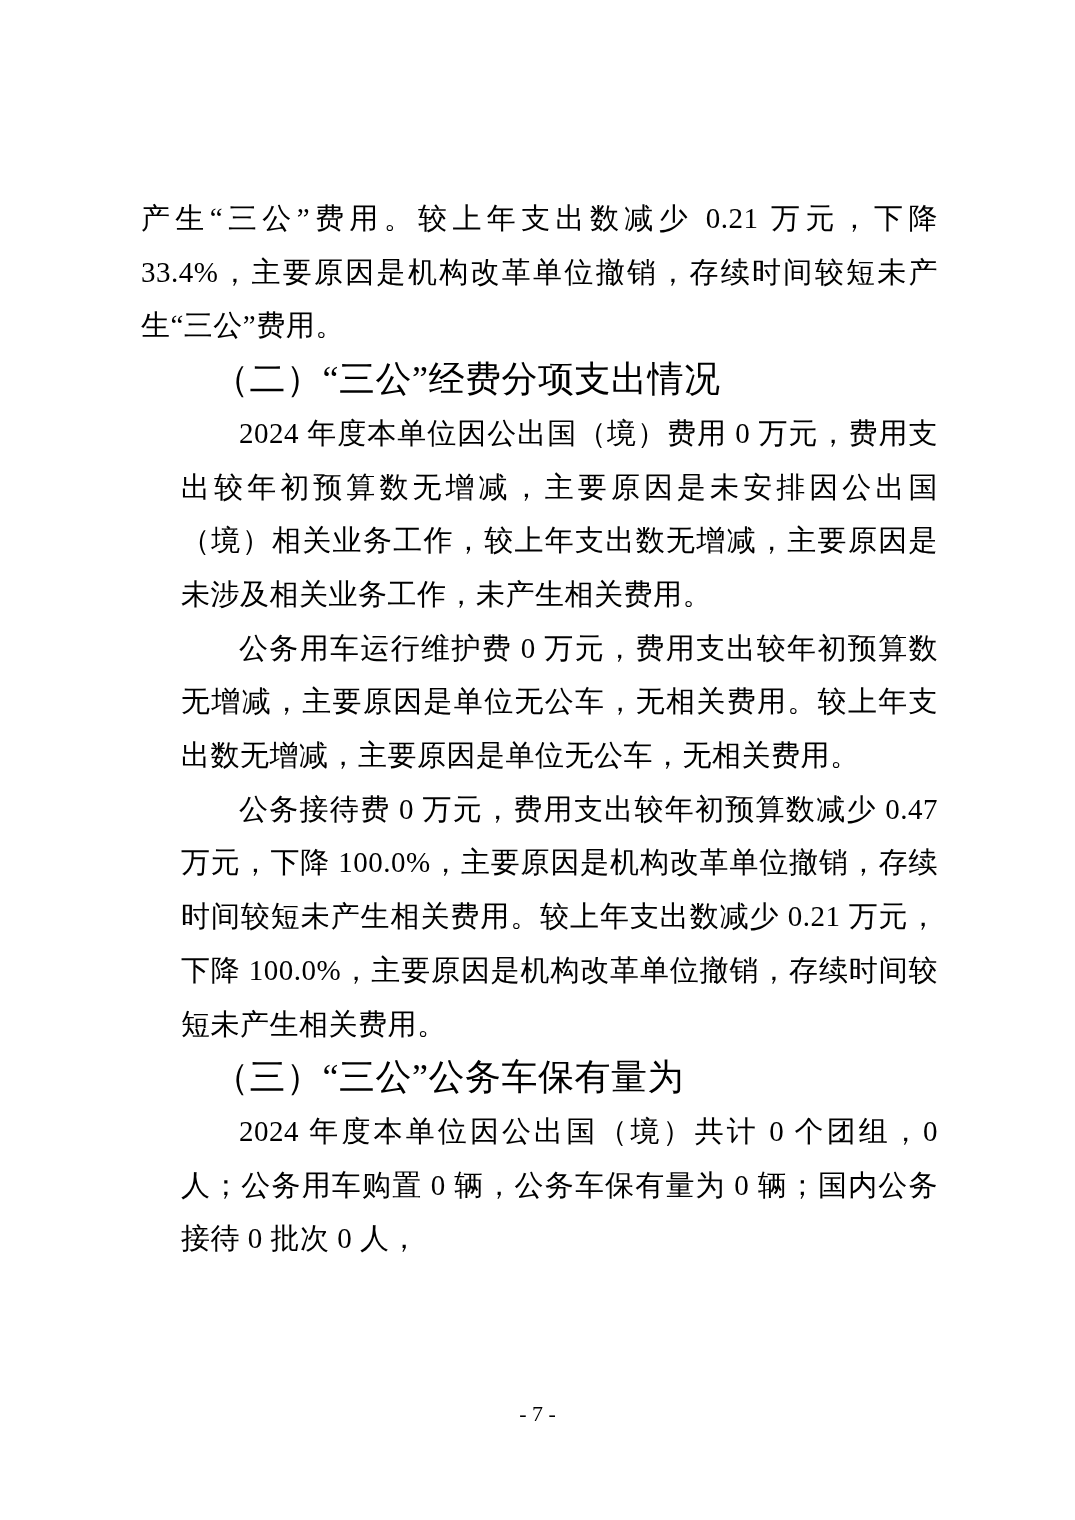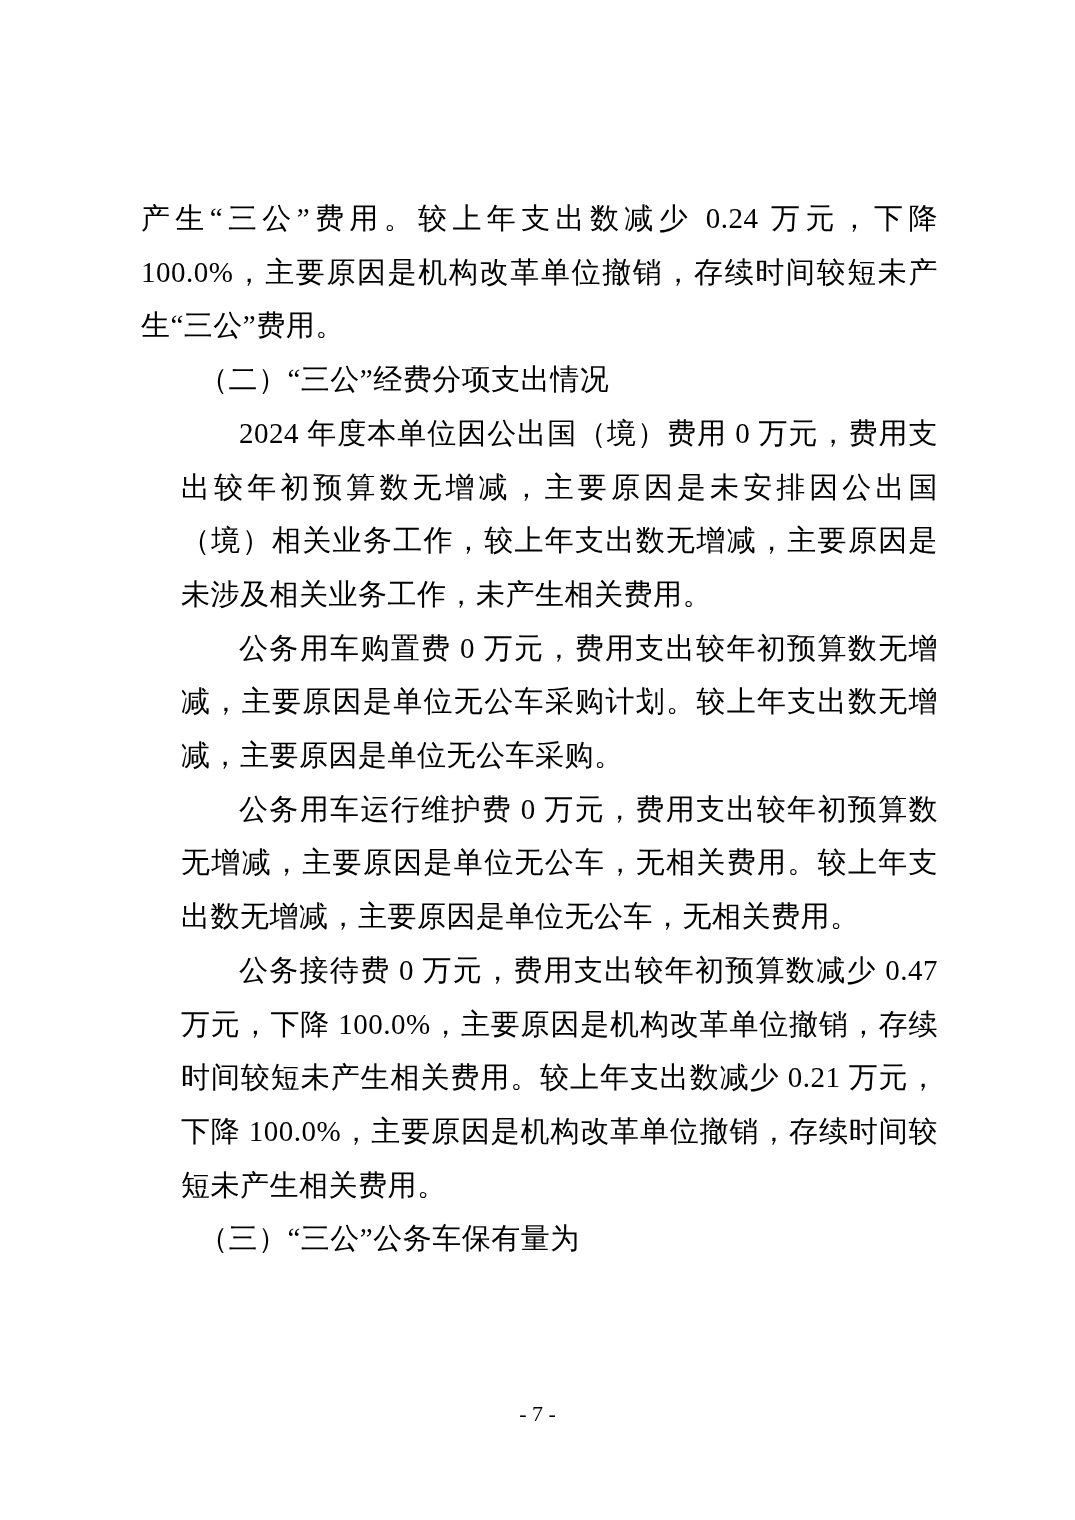--- a/index.html
+++ b/index.html
@@ -34,21 +34,21 @@
     text-indent: 2em;
     margin-left: 40px;
   }
   .para.no-indent {
     text-indent: 0;
   }
   .section-heading {
     margin: 0;
     padding: 0;
     text-indent: 2em;
-    font-size: 29px;
+    font-size: 36px;
     font-weight: normal;
     line-height: 53.7px;
     text-align: left;
   }
   .footer-pagenum {
     position: absolute;
     left: 0;
     right: 0;
     top: 1401px;
     text-align: center;
@@ -57,31 +57,31 @@
     color: #000000;
     font-family: "Liberation Serif", "DejaVu Serif", serif;
   }
 </style>
 </head>
 <body>
 
 <div class="page">
   <div class="content">
 
-    <p class="para no-indent">产生“三公”费用。较上年支出数减少 0.24 万元，下降 100.0%，主要原因是机构改革单位撤销，存续时间较短未产生“三公”费用。</p>
+    <p class="para no-indent">产生“三公”费用。较上年支出数减少 0.21 万元，下降 33.4%，主要原因是机构改革单位撤销，存续时间较短未产生“三公”费用。</p>
 
     <p class="section-heading">（二）“三公”经费分项支出情况</p>
 
     <p class="para indent">2024 年度本单位因公出国（境）费用 0 万元，费用支出较年初预算数无增减，主要原因是未安排因公出国（境）相关业务工作，较上年支出数无增减，主要原因是未涉及相关业务工作，未产生相关费用。</p>
 
-    <p class="para indent">公务用车购置费 0 万元，费用支出较年初预算数无增减，主要原因是单位无公车采购计划。较上年支出数无增减，主要原因是单位无公车采购。</p>
 
     <p class="para indent">公务用车运行维护费 0 万元，费用支出较年初预算数无增减，主要原因是单位无公车，无相关费用。较上年支出数无增减，主要原因是单位无公车，无相关费用。</p>
 
     <p class="para indent">公务接待费 0 万元，费用支出较年初预算数减少 0.47 万元，下降 100.0%，主要原因是机构改革单位撤销，存续时间较短未产生相关费用。较上年支出数减少 0.21 万元，下降 100.0%，主要原因是机构改革单位撤销，存续时间较短未产生相关费用。</p>
 
     <p class="section-heading">（三）“三公”公务车保有量为</p>
 
+    <p class="para indent">2024 年度本单位因公出国（境）共计 0 个团组，0 人；公务用车购置 0 辆，公务车保有量为 0 辆；国内公务接待 0 批次 0 人，</p>
 
   </div>
 
   <div class="footer-pagenum">- 7 -</div>
 </div>
 
 </body></html>

